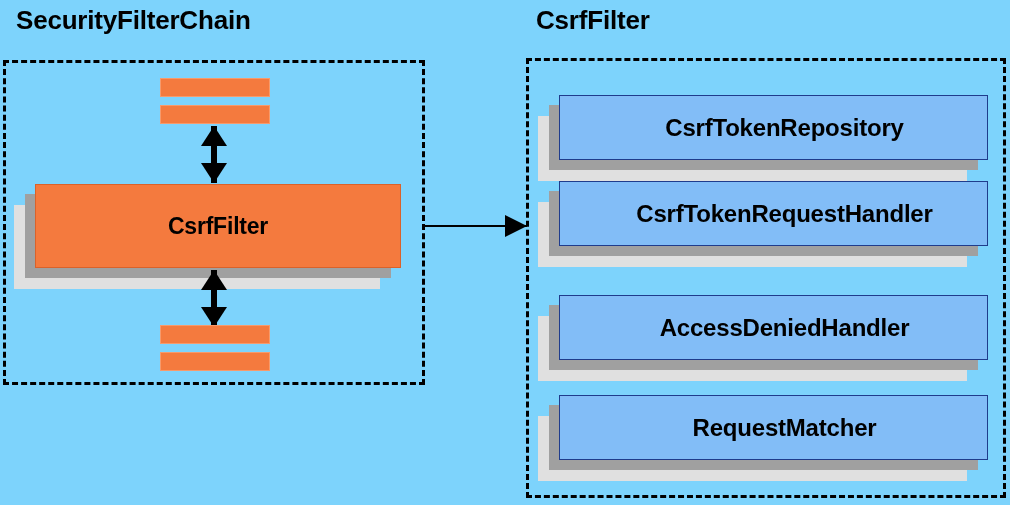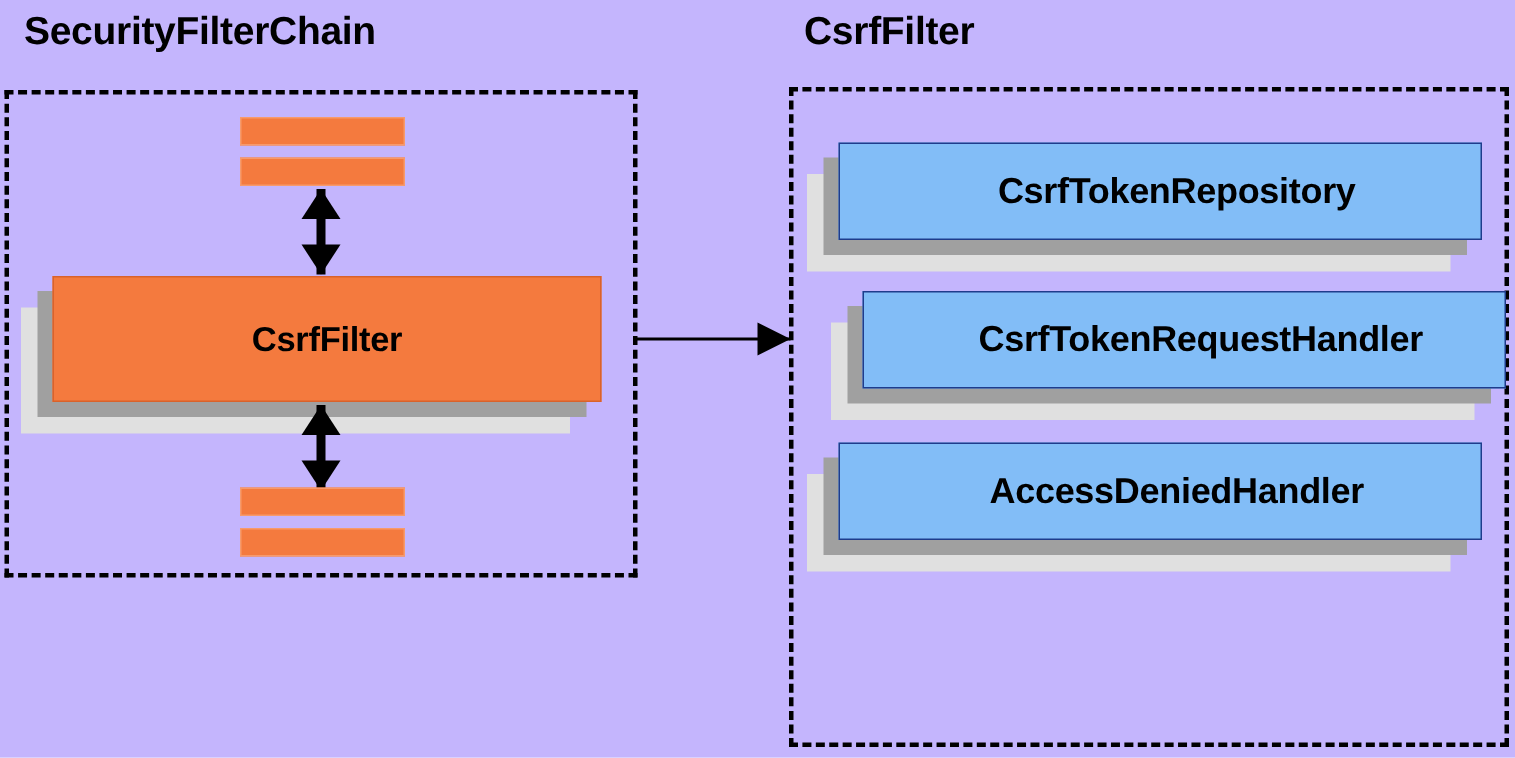--- a/index.html
+++ b/index.html
@@ -10,21 +10,21 @@
   body {
     width: 1010px;
     height: 505px;
     font-family: "Liberation Sans", sans-serif;
     overflow: hidden;
   }
   #canvas {
     position: relative;
     width: 1010px;
     height: 505px;
-    background: #c4b5fd;
+    background: #7dd3fc;
   }
 
   
   .panel-title {
     position: absolute;
     font-family: "Liberation Sans", sans-serif;
     font-weight: bold;
     font-size: 26px;
     line-height: 30px;
     color: #000000;
@@ -192,30 +192,37 @@
   <div class="panel" id="panel-right"></div>
 
   <div class="shadow-box blue" style="left:559px; top:95px; width:429px; height:65px;">
     <div class="sh-light"></div>
     <div class="sh-dark"></div>
     <div class="face">
       <span>CsrfTokenRepository</span>
     </div>
   </div>
 
-  <div class="shadow-box blue" style="left:559px; top:194px; width:429px; height:65px;margin-left:16px;">
+  <div class="shadow-box blue" style="left:559px; top:181px; width:429px; height:65px;">
     <div class="sh-light"></div>
     <div class="sh-dark"></div>
     <div class="face">
       <span>CsrfTokenRequestHandler</span>
     </div>
   </div>
 
   <div class="shadow-box blue" style="left:559px; top:295px; width:429px; height:65px;border-radius:19px;">
     <div class="sh-light"></div>
     <div class="sh-dark"></div>
     <div class="face">
       <span>AccessDeniedHandler</span>
     </div>
   </div>
 
+  <div class="shadow-box blue" style="left:559px; top:395px; width:429px; height:65px;">
+    <div class="sh-light"></div>
+    <div class="sh-dark"></div>
+    <div class="face">
+      <span>RequestMatcher</span>
+    </div>
+  </div>
 
 </div>
 
 </body></html>

